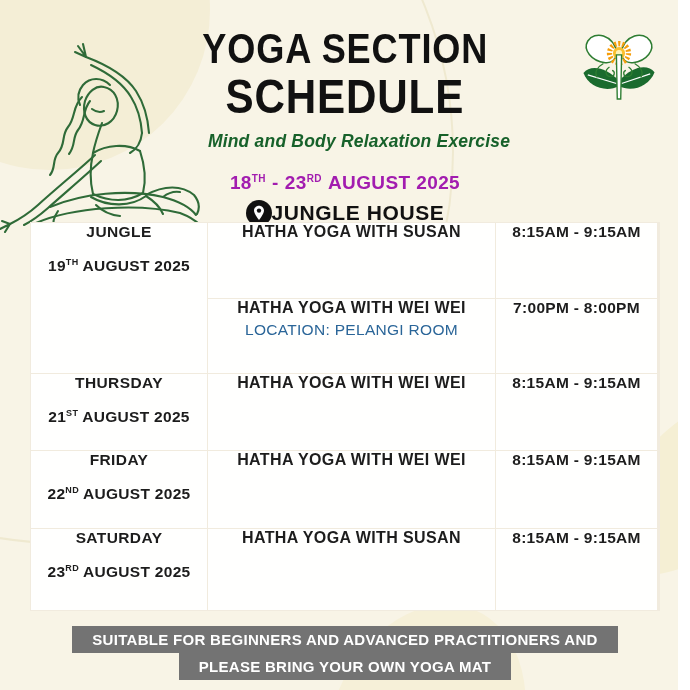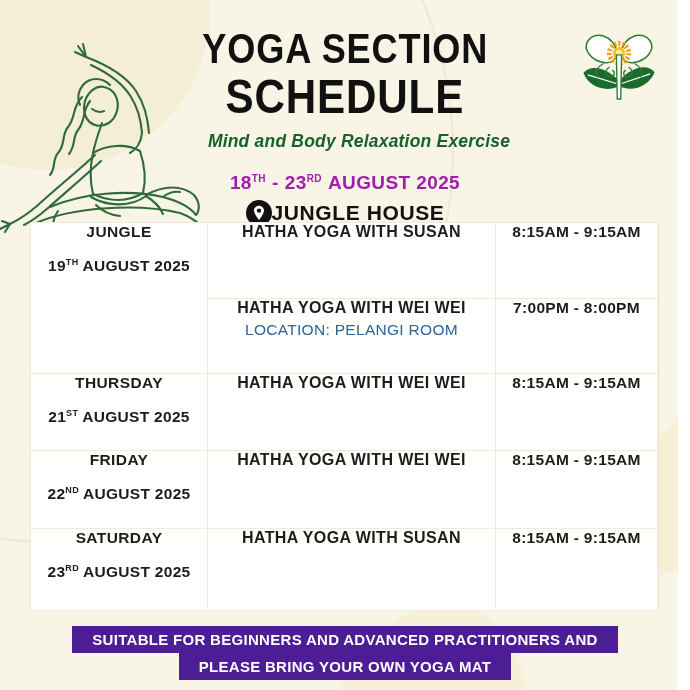--- a/index.html
+++ b/index.html
@@ -44,21 +44,21 @@
   .cell{background:#FFFFFE;display:flex;flex-direction:column;align-items:center;justify-content:flex-start;text-align:center;}
   .day-name{font-size:15.5px;font-weight:800;letter-spacing:.4px;color:#1c1c1c;}
   .day-date{font-size:15.5px;font-weight:800;letter-spacing:.3px;color:#1c1c1c;margin-top:16px;}
   .day-date sup{font-size:9px;vertical-align:super;}
   .day-date .sfx{margin-left:4px;}
   .session-title{font-size:16px;font-weight:800;letter-spacing:.4px;color:#1d1d1d;}
   .session-location{font-size:15.5px;font-weight:400;letter-spacing:.3px;color:#2A6598;margin-top:4px;}
   .time{font-size:15.5px;font-weight:800;letter-spacing:.3px;color:#1d1d1d;}
   
   .banner{position:absolute;left:0;top:626px;width:690px;text-align:center;z-index:2;line-height:0;}
-  .banner-line{display:inline-block;background:#4c1d95;color:#fff;font-size:15px;font-weight:800;letter-spacing:.3px;line-height:17px;padding:5px 20px;}
+  .banner-line{display:inline-block;background:#737373;color:#fff;font-size:15px;font-weight:800;letter-spacing:.3px;line-height:17px;padding:5px 20px;}
   .banner-line-2{margin-top:0;}
 </style>
 </head>
 <body>
 
 <div class="poster">
 
   <div class="decor decor-circle"></div>
   <div class="decor decor-ring"></div>
   <div class="decor decor-leaf-right"></div>

